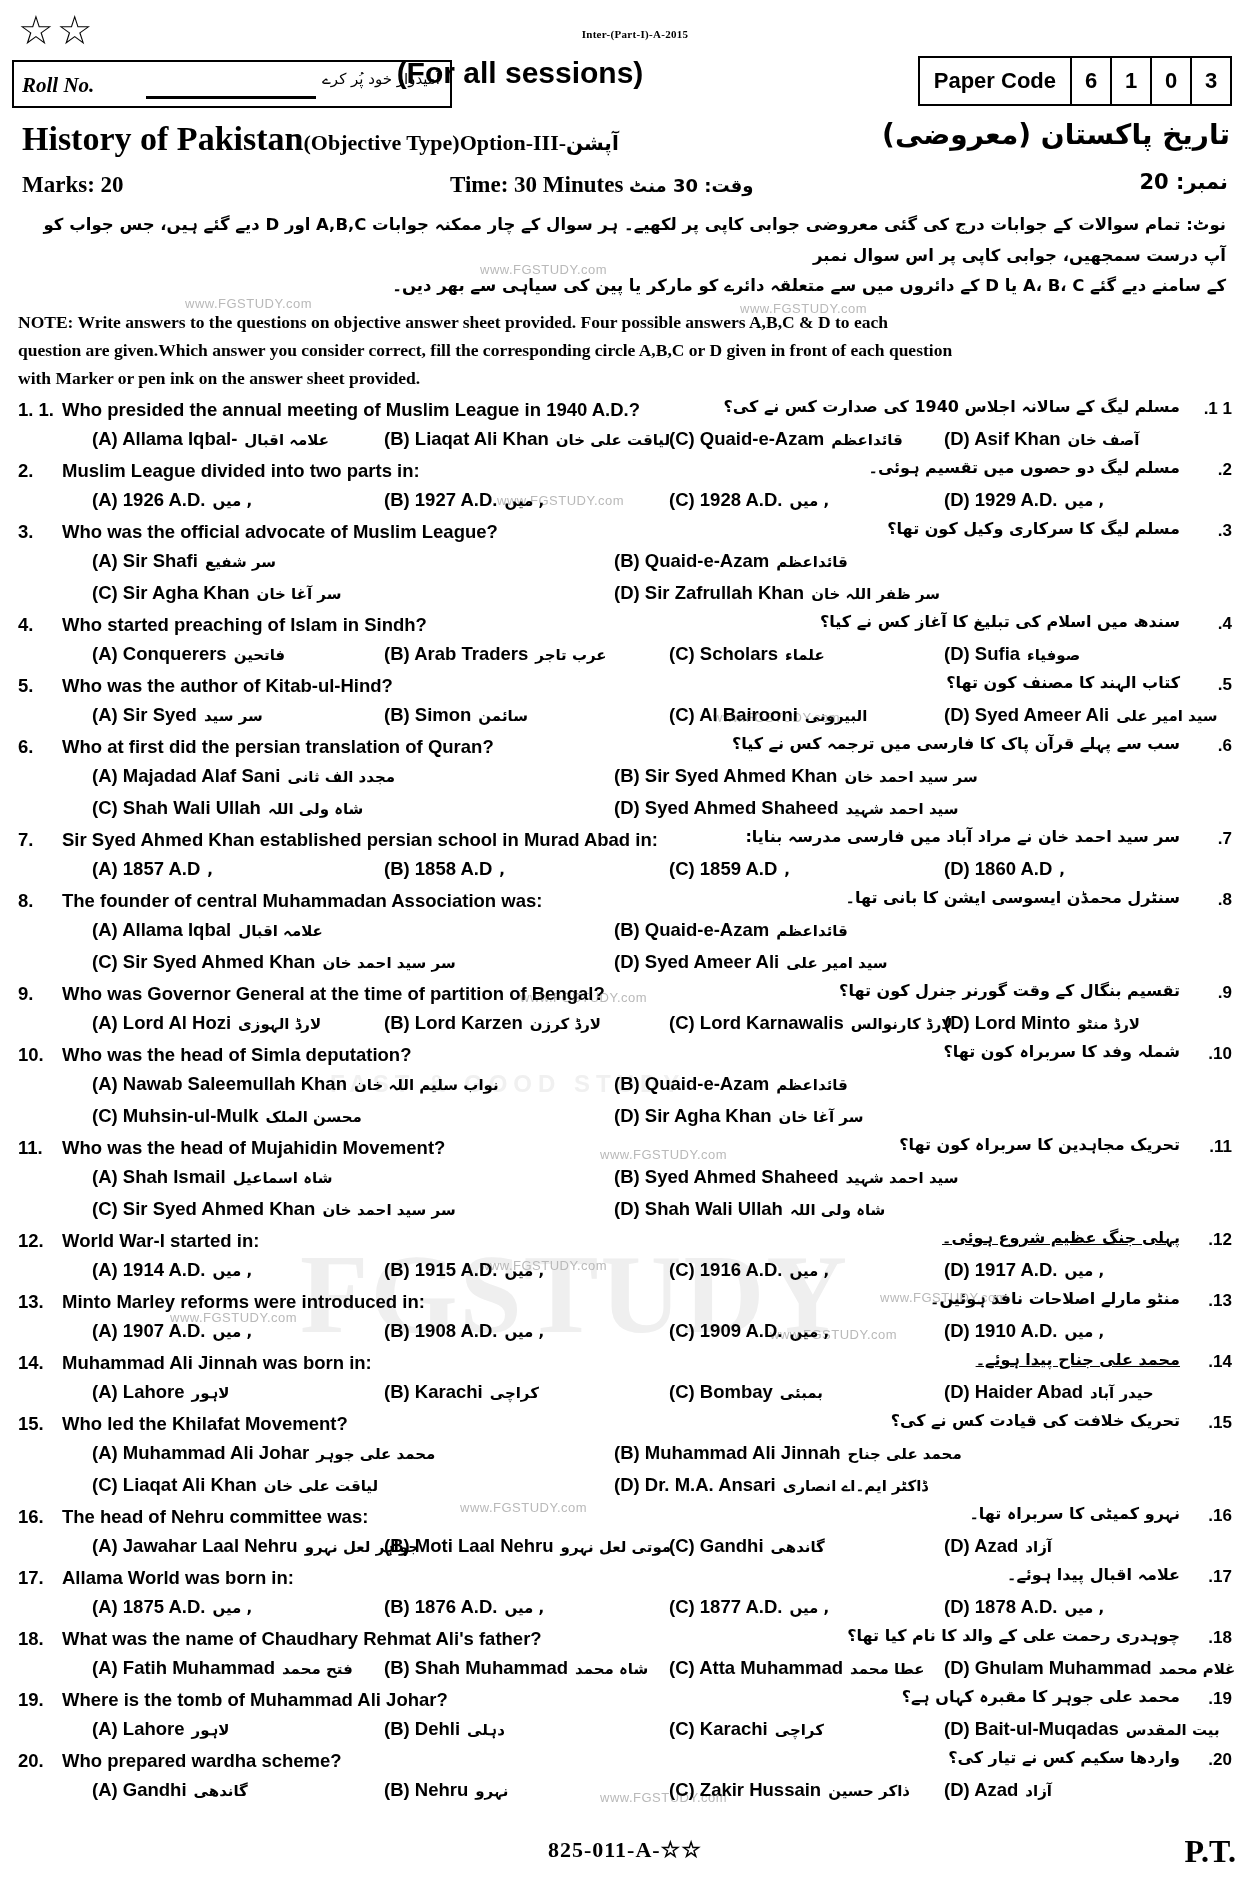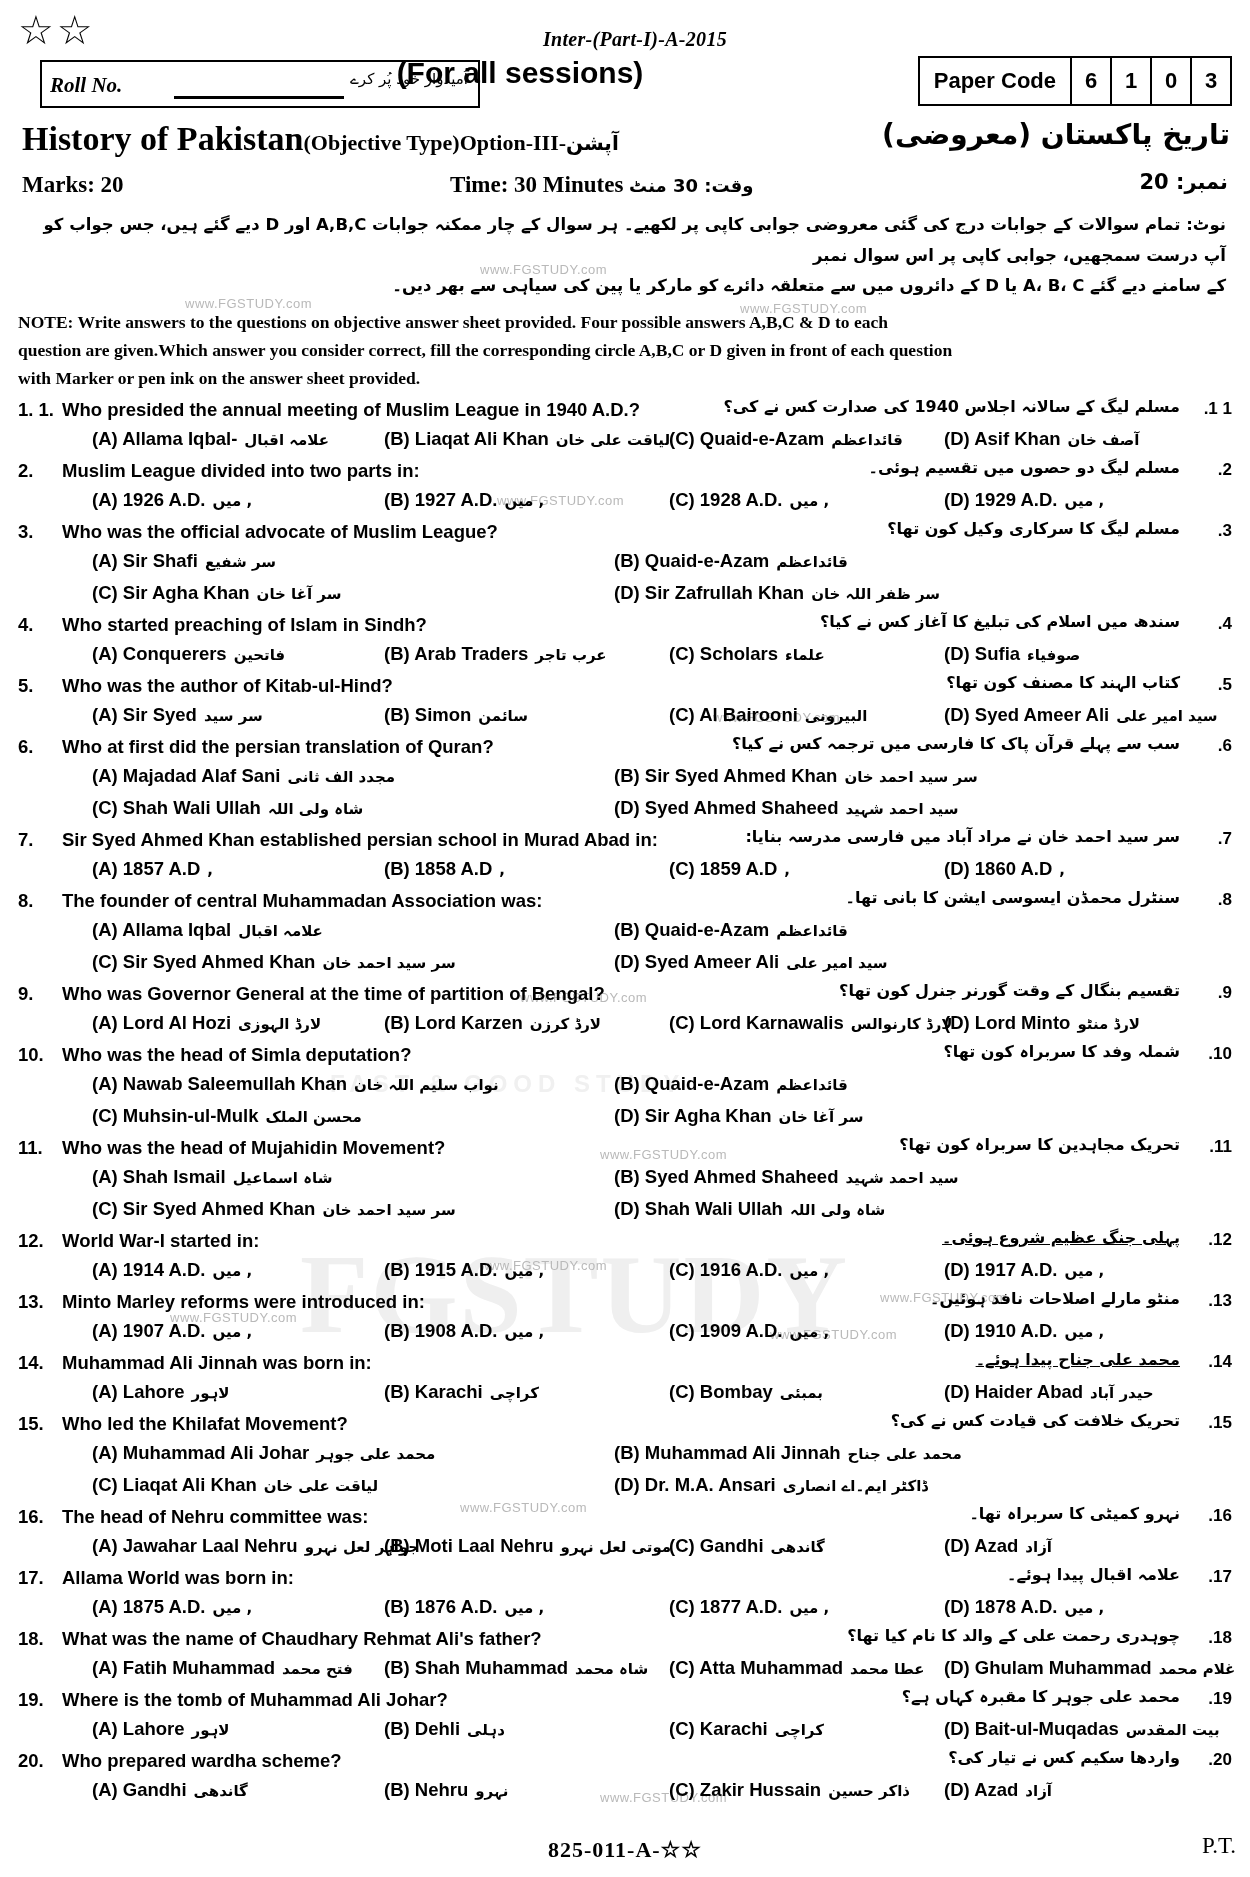--- a/index.html
+++ b/index.html
@@ -37,21 +37,20 @@
     letter-spacing: 3px;
   }
   .rollbox {
     position: absolute;
     left: 12px;
     top: 60px;
     width: 440px;
     height: 48px;
     border: 2.5px solid #000;
     box-sizing: border-box;
-    margin-left: 28px;
   }
   .rollbox .lbl {
     position: absolute;
     left: 8px;
     top: 11px;
     font-family: "Liberation Serif", serif;
     font-style: italic;
     font-weight: bold;
     font-size: 21px;
   }
@@ -69,23 +68,22 @@
     font-size: 15px;
     direction: rtl;
     font-family: "DejaVu Sans", sans-serif;
   }
   .session-line {
     position: absolute;
     left: 0; right: 0;
     top: 28px;
     text-align: center;
     font-family: "Liberation Serif", serif;
-    font-style: italic;
-    font-weight: bold;
-    font-size: 20px;
+    font-weight: bold;
+    font-size: 11px;
     letter-spacing: 0.3px;
     padding-left: 20px;
   }
   .forall {
     position: absolute;
     left: 320px;
     top: 56px;
     width: 400px;
     text-align: center;
     font-size: 30px;
@@ -329,22 +327,22 @@
     font-family: "Liberation Serif", serif;
     font-size: 22px;
     font-weight: bold;
     letter-spacing: 1px;
   }
   .footer .pto {
     position: absolute;
     right: 14px;
     top: -4px;
     font-family: "Liberation Serif", serif;
-    font-size: 23px;
-    font-weight: normal;
+    font-size: 32px;
+    font-weight: bold;
   }
 </style>
 </head>
 <body>
 
 <div class="page">
 
   <div class="wm-big" style="left:300px; top:1230px;">FGSTUDY</div>
   <div class="wm-mid" style="left:330px; top:1070px;">FAST &amp; GOOD STUDY</div>
 

